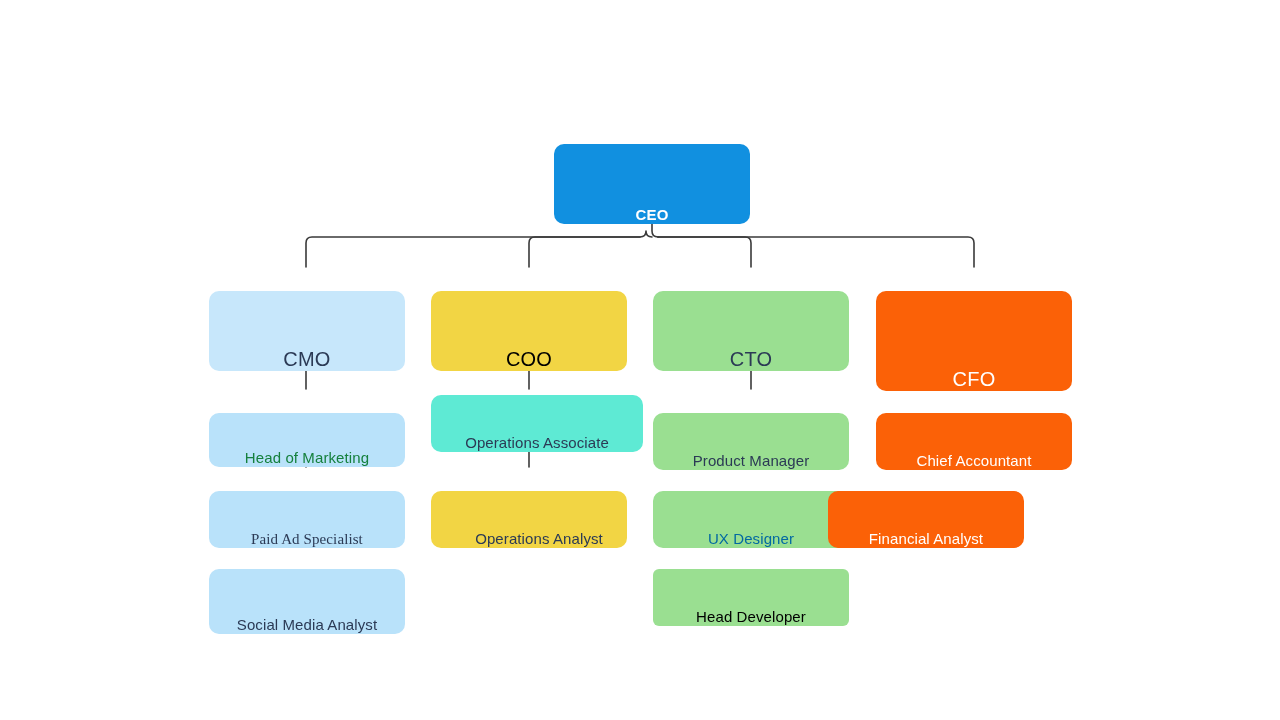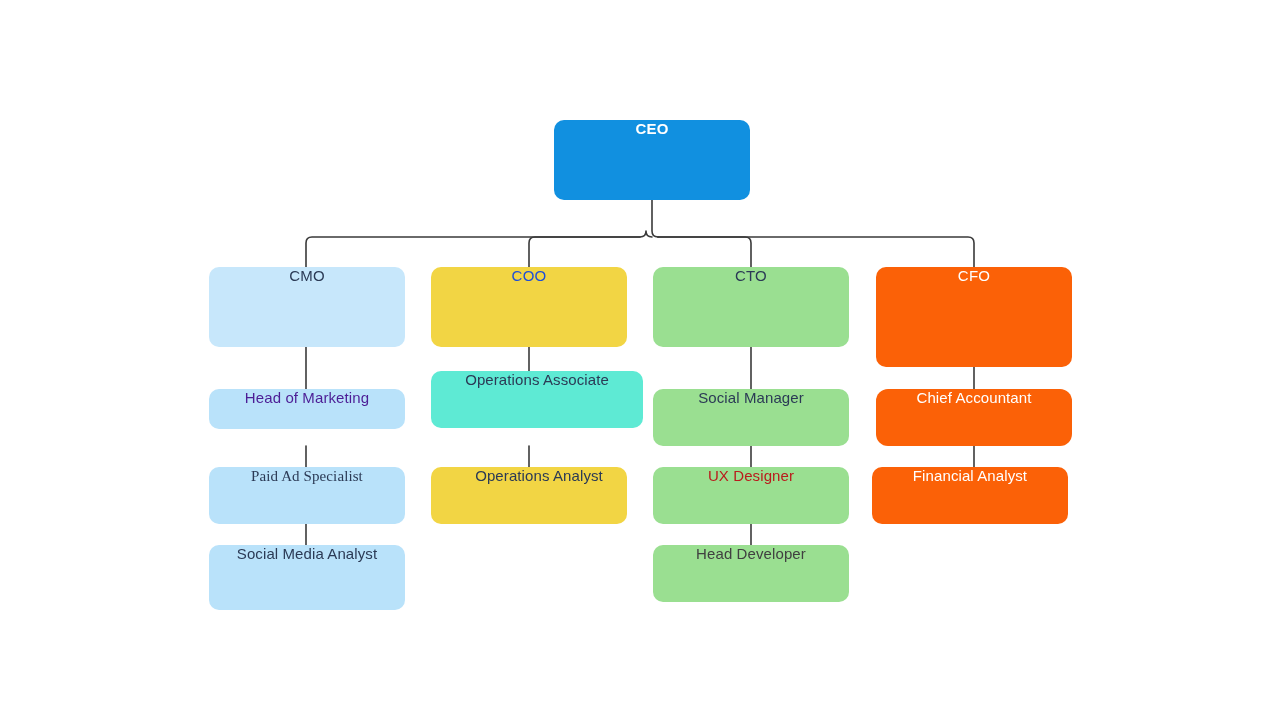--- a/index.html
+++ b/index.html
@@ -24,45 +24,46 @@
     left: 0;
     top: 0;
     width: 1280px;
     height: 720px;
     pointer-events: none;
   }
   .node {
     position: absolute;
     box-sizing: border-box;
     display: flex;
-    align-items: flex-start;
+    align-items: flex-end;
     justify-content: center;
     text-align: center;
     border-radius: 10px;
     line-height: 1.2;
     z-index: 2;
+    margin-top: 24px;
   }
   .node-label {
     display: block;
     padding: 0 8px;
     white-space: nowrap;
   }
   
   .node.root {
     width: 196px;
     height: 80px;
     font-size: 15px;
     font-weight: bold;
     letter-spacing: 0.2px;
   }
   
   .node.exec {
     width: 196px;
     height: 80px;
-    font-size: 15px;
+    font-size: 20px;
     font-weight: normal;
     letter-spacing: 0.2px;
   }
   
   .node.staff {
     width: 196px;
     height: 57px;
     font-size: 15px;
     font-weight: normal;
     letter-spacing: 0.1px;
@@ -89,53 +90,53 @@
       <path d="M 974 347 L 974 389" fill="none" stroke="#3a3a3a" stroke-width="1.6" stroke-linecap="round" stroke-linejoin="round"></path>
       <path d="M 974 446 L 974 467" fill="none" stroke="#3a3a3a" stroke-width="1.6" stroke-linecap="round" stroke-linejoin="round"></path>
     </svg>
   <div id="node-layer">
       <div class="node root" style="left: 554px; top: 120px; width: 196px; height: 80px; background: rgb(17, 144, 224); color: rgb(255, 255, 255); font-weight: bold;">
         <span class="node-label">CEO</span>
       </div>
       <div class="node exec" style="left: 209px; top: 267px; width: 196px; height: 80px; background: rgb(199, 231, 251); color: rgb(43, 58, 85);">
         <span class="node-label">CMO</span>
       </div>
-      <div class="node exec" style="left: 431px; top: 267px; width: 196px; height: 80px; background: rgb(242, 213, 68); color: #1d4ed8;">
+      <div class="node exec" style="left: 431px; top: 267px; width: 196px; height: 80px; background: rgb(242, 213, 68); color: #000000;">
         <span class="node-label">COO</span>
       </div>
       <div class="node exec" style="left: 653px; top: 267px; width: 196px; height: 80px; background: rgb(154, 223, 145); color: rgb(43, 58, 85);">
         <span class="node-label">CTO</span>
       </div>
       <div class="node exec" style="left: 876px; top: 267px; width: 196px; height: 100px; background: rgb(251, 97, 7); color: rgb(255, 255, 255);">
         <span class="node-label">CFO</span>
       </div>
-      <div class="node staff" style="left: 209px; top: 389px; width: 196px; height: 40px; background: rgb(185, 226, 250); color: #4c1d95;">
+      <div class="node staff" style="left: 209px; top: 389px; width: 196px; height: 54px; background: rgb(185, 226, 250); color: #15803d;">
         <span class="node-label">Head of Marketing</span>
       </div>
       <div class="node staff" style="left: 209px; top: 467px; width: 196px; height: 57px; background: rgb(185, 226, 250); color: rgb(43, 58, 85); font-family: Liberation Serif, serif;">
         <span class="node-label">Paid Ad Specialist</span>
       </div>
       <div class="node staff" style="left: 209px; top: 545px; width: 196px; height: 65px; background: rgb(185, 226, 250); color: rgb(43, 58, 85);">
         <span class="node-label">Social Media Analyst</span>
       </div>
       <div class="node staff" style="left: 431px; top: 371px; width: 212px; height: 57px; background: #5eead4; color: rgb(43, 58, 85);">
         <span class="node-label">Operations Associate</span>
       </div>
       <div class="node staff" style="left: 431px; top: 467px; width: 196px; height: 57px; background: rgb(242, 213, 68); color: rgb(43, 58, 85); padding-left: 20px;">
         <span class="node-label">Operations Analyst</span>
       </div>
       <div class="node staff" style="left: 653px; top: 389px; width: 196px; height: 57px; background: rgb(154, 223, 145); color: rgb(43, 58, 85);">
-        <span class="node-label">Social Manager</span>
+        <span class="node-label">Product Manager</span>
       </div>
-      <div class="node staff" style="left: 653px; top: 467px; width: 196px; height: 57px; background: rgb(154, 223, 145); color: #b91c1c;">
+      <div class="node staff" style="left: 653px; top: 467px; width: 196px; height: 57px; background: rgb(154, 223, 145); color: #0369a1;">
         <span class="node-label">UX Designer</span>
       </div>
-      <div class="node staff" style="left: 653px; top: 545px; width: 196px; height: 57px; background: rgb(154, 223, 145); color: #404040;">
+      <div class="node staff" style="left: 653px; top: 545px; width: 196px; height: 57px; background: rgb(154, 223, 145); color: #000000; border-radius: 6px;">
         <span class="node-label">Head Developer</span>
       </div>
-      <div class="node staff" style="left: 876px; top: 389px; width: 196px; height: 57px; background: rgb(251, 97, 7); color: rgb(255, 255, 255); border-radius: 12px;">
+      <div class="node staff" style="left: 876px; top: 389px; width: 196px; height: 57px; background: rgb(251, 97, 7); color: rgb(255, 255, 255);">
         <span class="node-label">Chief Accountant</span>
       </div>
-      <div class="node staff" style="left: 872px; top: 467px; width: 196px; height: 57px; background: rgb(251, 97, 7); color: rgb(255, 255, 255);">
+      <div class="node staff" style="left: 828px; top: 467px; width: 196px; height: 57px; background: rgb(251, 97, 7); color: rgb(255, 255, 255);">
         <span class="node-label">Financial Analyst</span>
       </div>
     </div>
 </div>
 
 </body></html>

